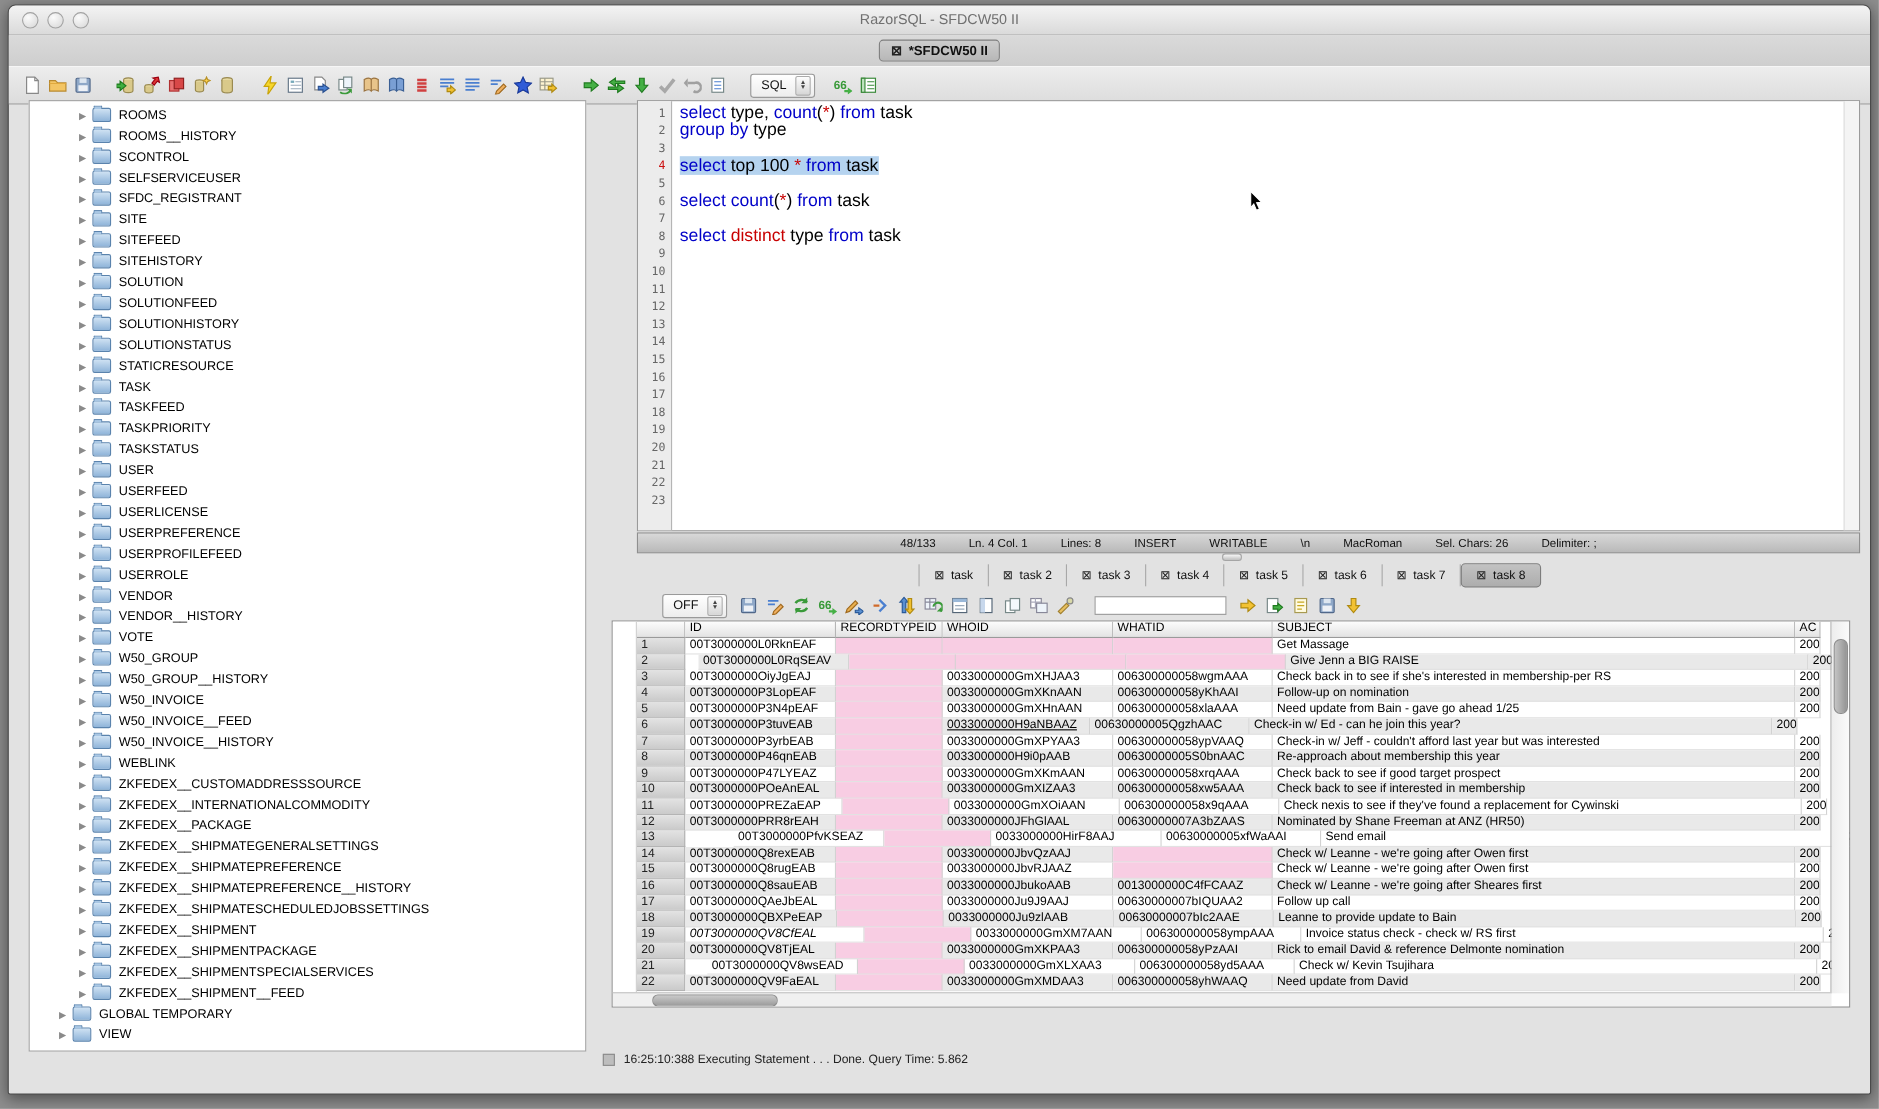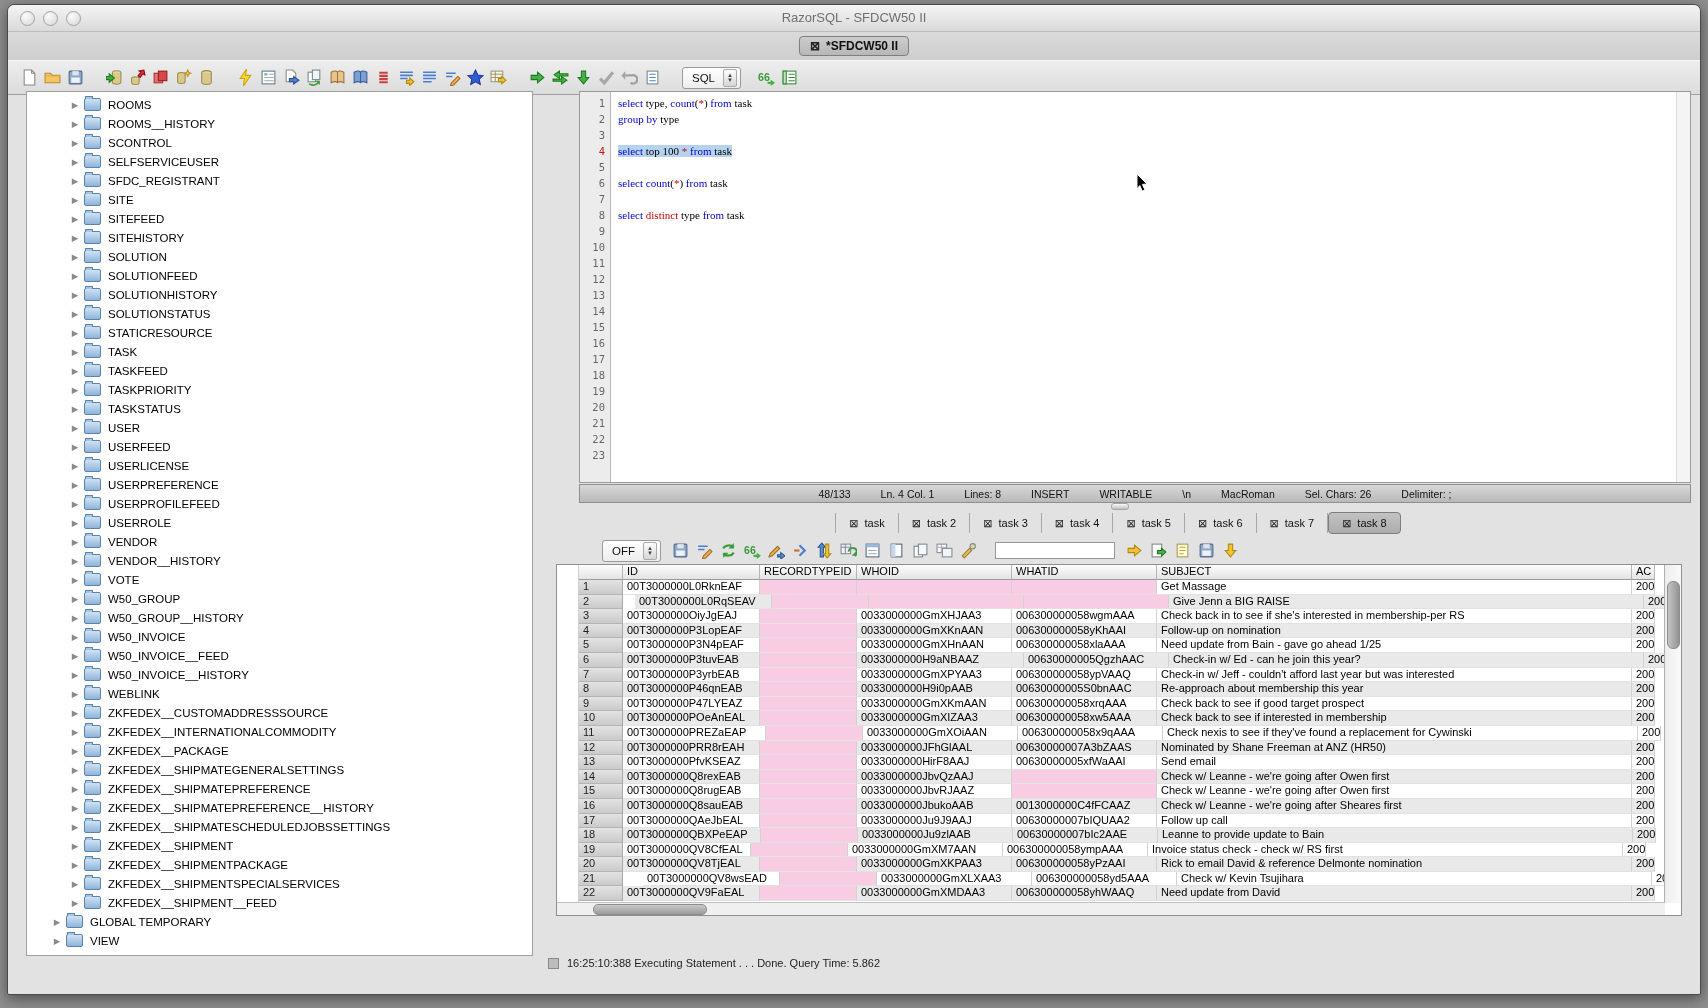--- a/index.html
+++ b/index.html
@@ -45,21 +45,21 @@
           background:#a9c7e4;border:1px solid #5a83ad;border-bottom:none;border-radius:1px 1px 0 0}
   
   .editor{position:absolute;left:571px;top:86px;width:1110px;height:390px;background:#fff;
           border:1px solid #9a9a9a}
   .gutter{position:absolute;left:0;top:0;bottom:0;width:30px;background:#ececec;
           border-right:1px solid #b5b5b5;padding-top:3px}
   .gl{height:16px;line-height:16px;font-family:"DejaVu Sans Mono",monospace;font-size:10.5px;
       color:#666;text-align:right;padding-right:5px}
   .gl.cur{color:#c11}
   .code{position:absolute;left:31px;top:0;right:14px;bottom:0;padding:3px 0 0 7px;
-        font-family:Liberation Serif, serif;font-size:11px}
+        font-family:Liberation Sans, sans-serif;font-size:16px}
   .cl{height:16px;line-height:16px;white-space:pre}
   .k{color:#0000c8}.r{color:#c80000}.p{color:#000}
   .selline{background:#b5d3ef}
   .vtrack{position:absolute;right:0;top:0;width:13px;bottom:0;background:#f4f4f4;border-left:1px solid #ddd}
   .cursorArrow{position:absolute;left:1128px;top:168px;z-index:50}
   
   .edstatus{position:absolute;left:571px;top:479px;width:1110px;height:17px;
             background:linear-gradient(#d8d8d8,#b9b9b9);border:1px solid #8f8f8f;
             display:flex;align-items:center;justify-content:center;font-size:10.5px;color:#111}
   .es{margin:0 15px;white-space:nowrap}
@@ -823,21 +823,21 @@
             <div class="gc pink" style="width: 97px;"></div>
             <div class="gc" style="width: 155px;">0033000000GmXHnAAN</div>
             <div class="gc" style="width: 145px;">006300000058xlaAAA</div>
             <div class="gc" style="width: 475px;">Need update from Bain - gave go ahead 1/25</div>
             <div class="gc" style="width: 23px;">200</div>
           </div>
           <div class="grow">
             <div class="gc num" style="width: 44px;">6</div>
             <div class="gc" style="width: 137px;">00T3000000P3tuvEAB</div>
             <div class="gc pink" style="width: 97px;"></div>
-            <div class="gc" style="width: 167px;">0033000000H9aNBAAZ</div>
+            <div class="gc" style="width: 134px; text-decoration: underline;">0033000000H9aNBAAZ</div>
             <div class="gc" style="width: 145px;">00630000005QgzhAAC</div>
             <div class="gc" style="width: 475px;">Check-in w/ Ed - can he join this year?</div>
             <div class="gc" style="width: 23px;">200</div>
           </div>
           <div class="grow">
             <div class="gc num" style="width: 44px;">7</div>
             <div class="gc" style="width: 137px;">00T3000000P3yrbEAB</div>
             <div class="gc pink" style="width: 97px;"></div>
             <div class="gc" style="width: 155px;">0033000000GmXPYAA3</div>
             <div class="gc" style="width: 145px;">006300000058ypVAAQ</div>
@@ -884,21 +884,21 @@
             <div class="gc num" style="width: 44px;">12</div>
             <div class="gc" style="width: 137px;">00T3000000PRR8rEAH</div>
             <div class="gc pink" style="width: 97px;"></div>
             <div class="gc" style="width: 155px;">0033000000JFhGlAAL</div>
             <div class="gc" style="width: 145px;">00630000007A3bZAAS</div>
             <div class="gc" style="width: 475px;">Nominated by Shane Freeman at ANZ (HR50)</div>
             <div class="gc" style="width: 23px;">200</div>
           </div>
           <div class="grow">
             <div class="gc num" style="width: 44px;">13</div>
-            <div class="gc" style="width: 137px;">00T3000000PfvKSEAZ</div>
+            <div class="gc" style="width: 137px; margin-left: 44px;">00T3000000PfvKSEAZ</div>
             <div class="gc pink" style="width: 97px;"></div>
             <div class="gc" style="width: 155px;">0033000000HirF8AAJ</div>
             <div class="gc" style="width: 145px;">00630000005xfWaAAI</div>
             <div class="gc" style="width: 475px;">Send email</div>
             <div class="gc" style="width: 23px;">200</div>
           </div>
           <div class="grow">
             <div class="gc num" style="width: 44px;">14</div>
             <div class="gc" style="width: 137px;">00T3000000Q8rexEAB</div>
             <div class="gc pink" style="width: 97px;"></div>
@@ -938,21 +938,21 @@
             <div class="gc num" style="width: 44px;">18</div>
             <div class="gc" style="width: 138px;">00T3000000QBXPeEAP</div>
             <div class="gc pink" style="width: 97px;"></div>
             <div class="gc" style="width: 155px;">0033000000Ju9zlAAB</div>
             <div class="gc" style="width: 145px;">00630000007bIc2AAE</div>
             <div class="gc" style="width: 475px;">Leanne to provide update to Bain</div>
             <div class="gc" style="width: 23px;">200</div>
           </div>
           <div class="grow">
             <div class="gc num" style="width: 44px;">19</div>
-            <div class="gc" style="width: 128px;">00T3000000QV8CfEAL</div>
+            <div class="gc" style="width: 163px; font-style: italic;">00T3000000QV8CfEAL</div>
             <div class="gc pink" style="width: 97px;"></div>
             <div class="gc" style="width: 155px;">0033000000GmXM7AAN</div>
             <div class="gc" style="width: 145px;">006300000058ympAAA</div>
             <div class="gc" style="width: 475px;">Invoice status check - check w/ RS first</div>
             <div class="gc" style="width: 23px;">200</div>
           </div>
           <div class="grow">
             <div class="gc num" style="width: 44px;">20</div>
             <div class="gc" style="width: 137px;">00T3000000QV8TjEAL</div>
             <div class="gc pink" style="width: 97px;"></div>

